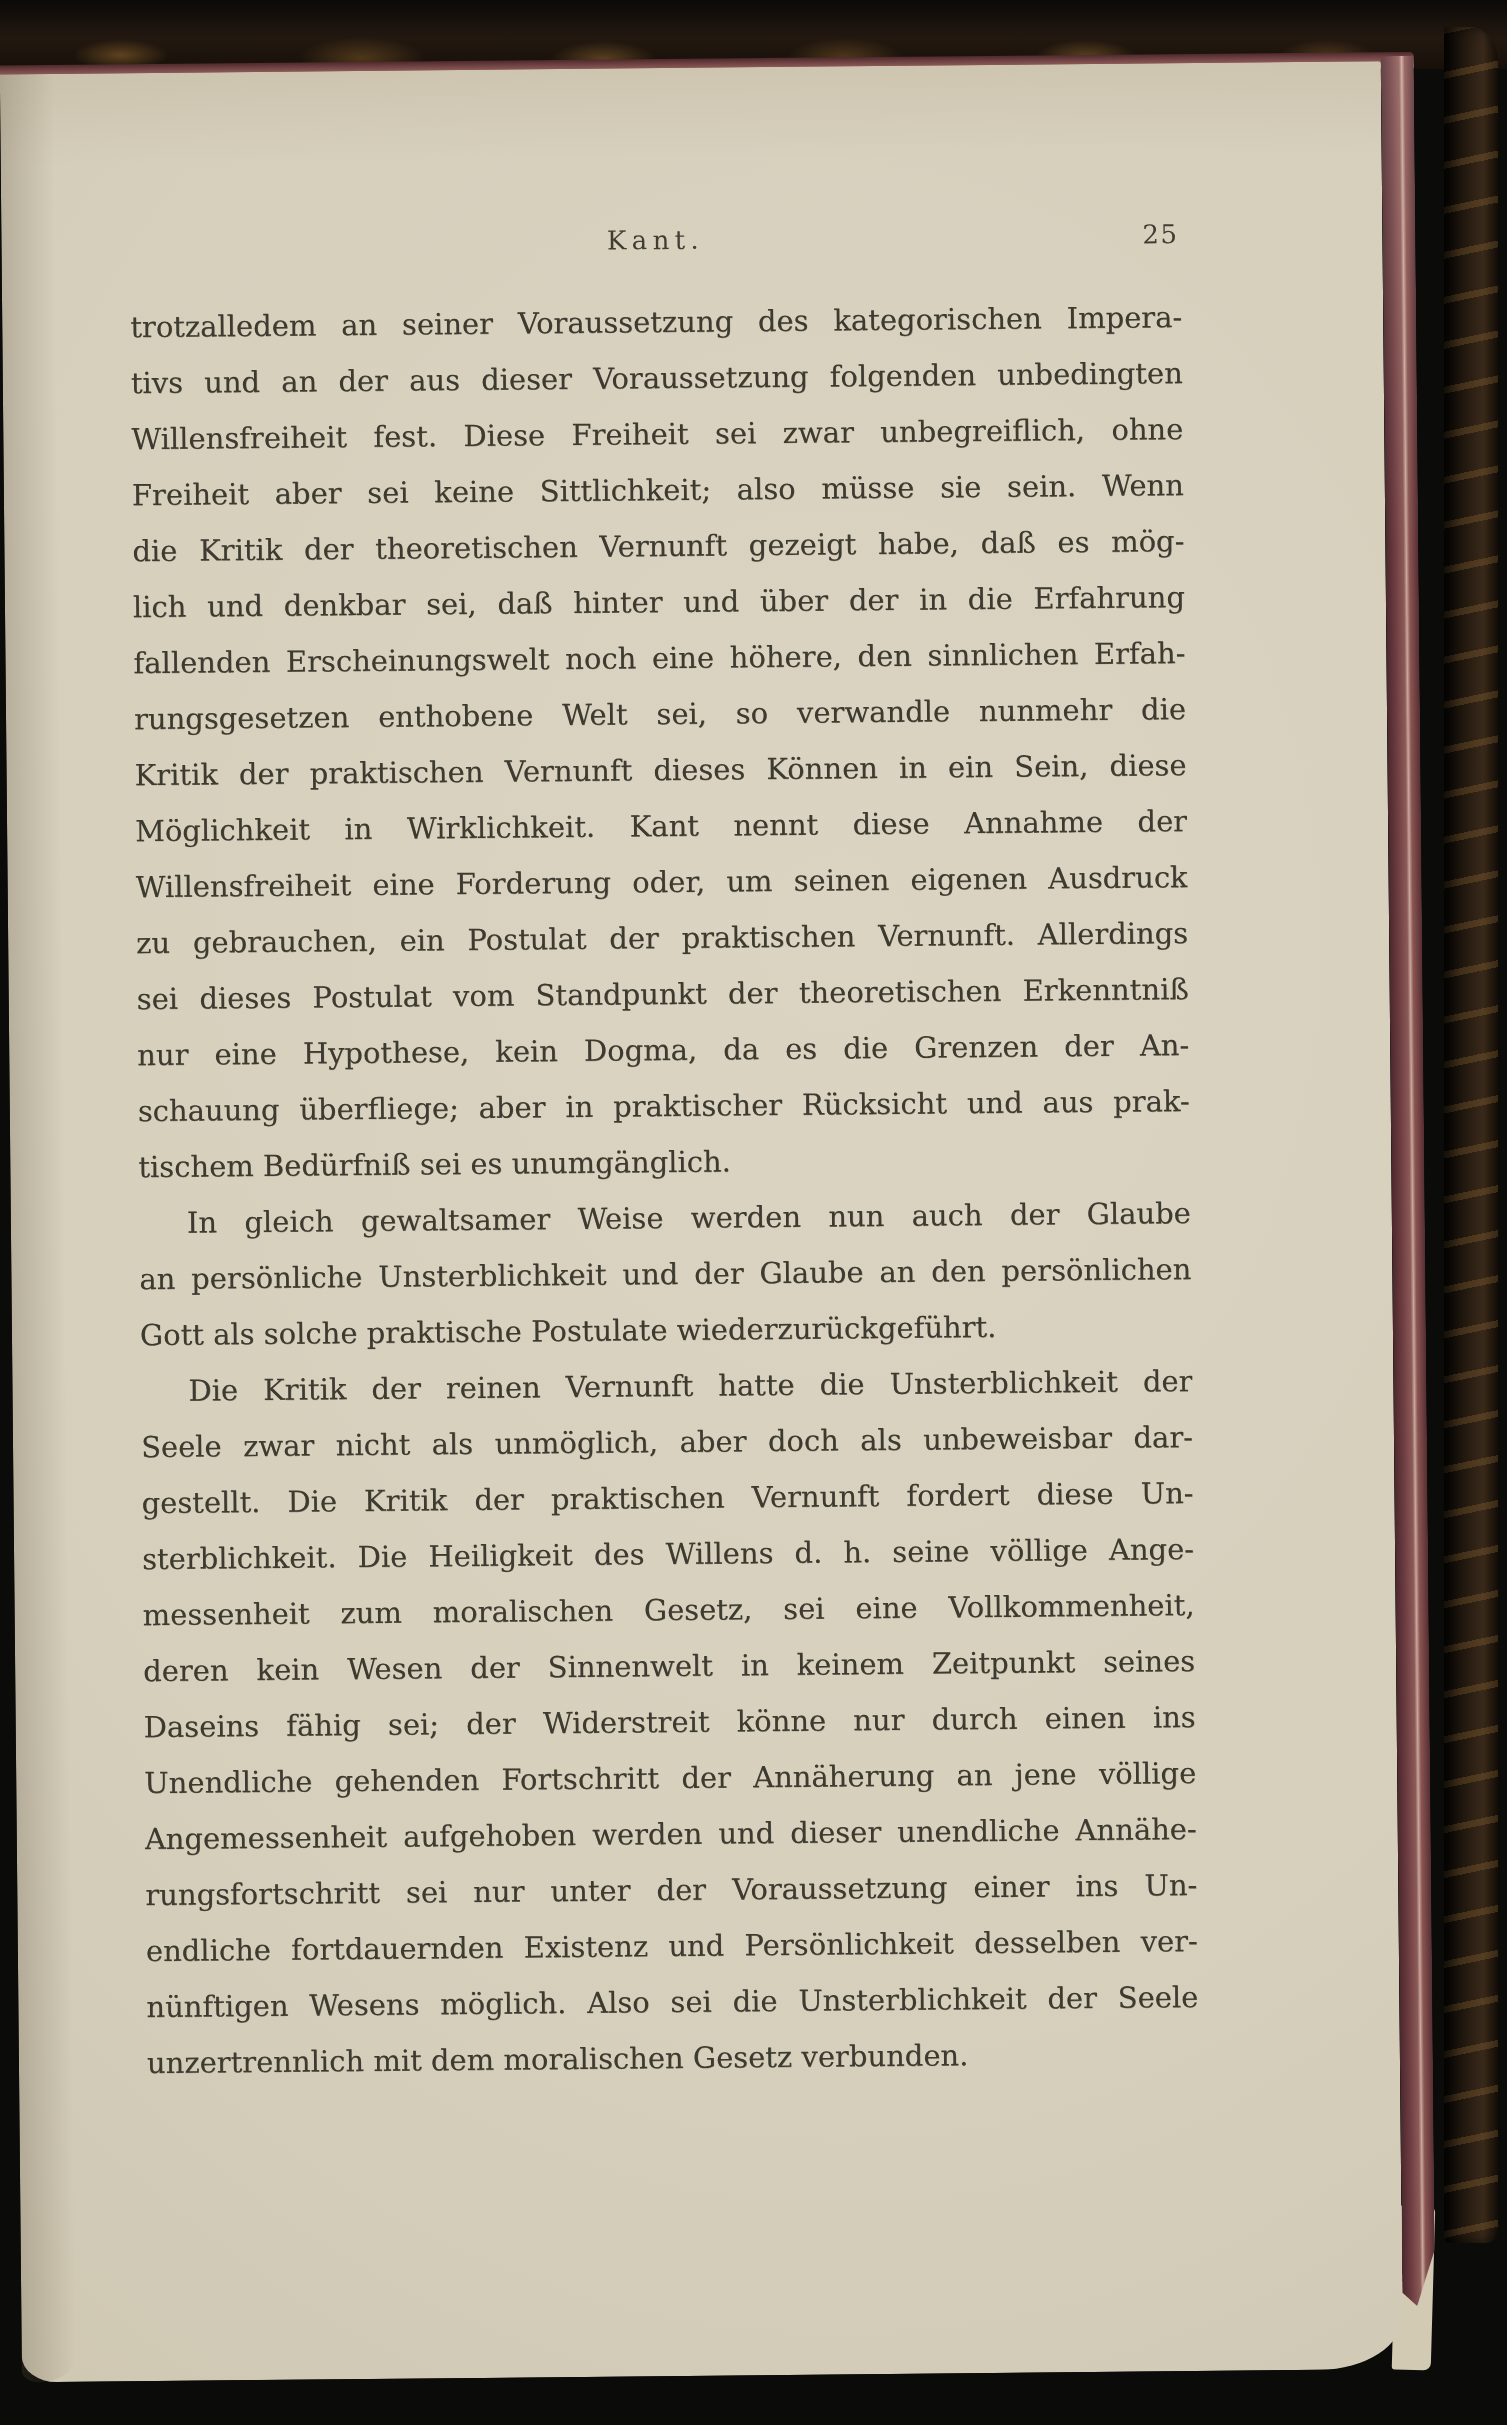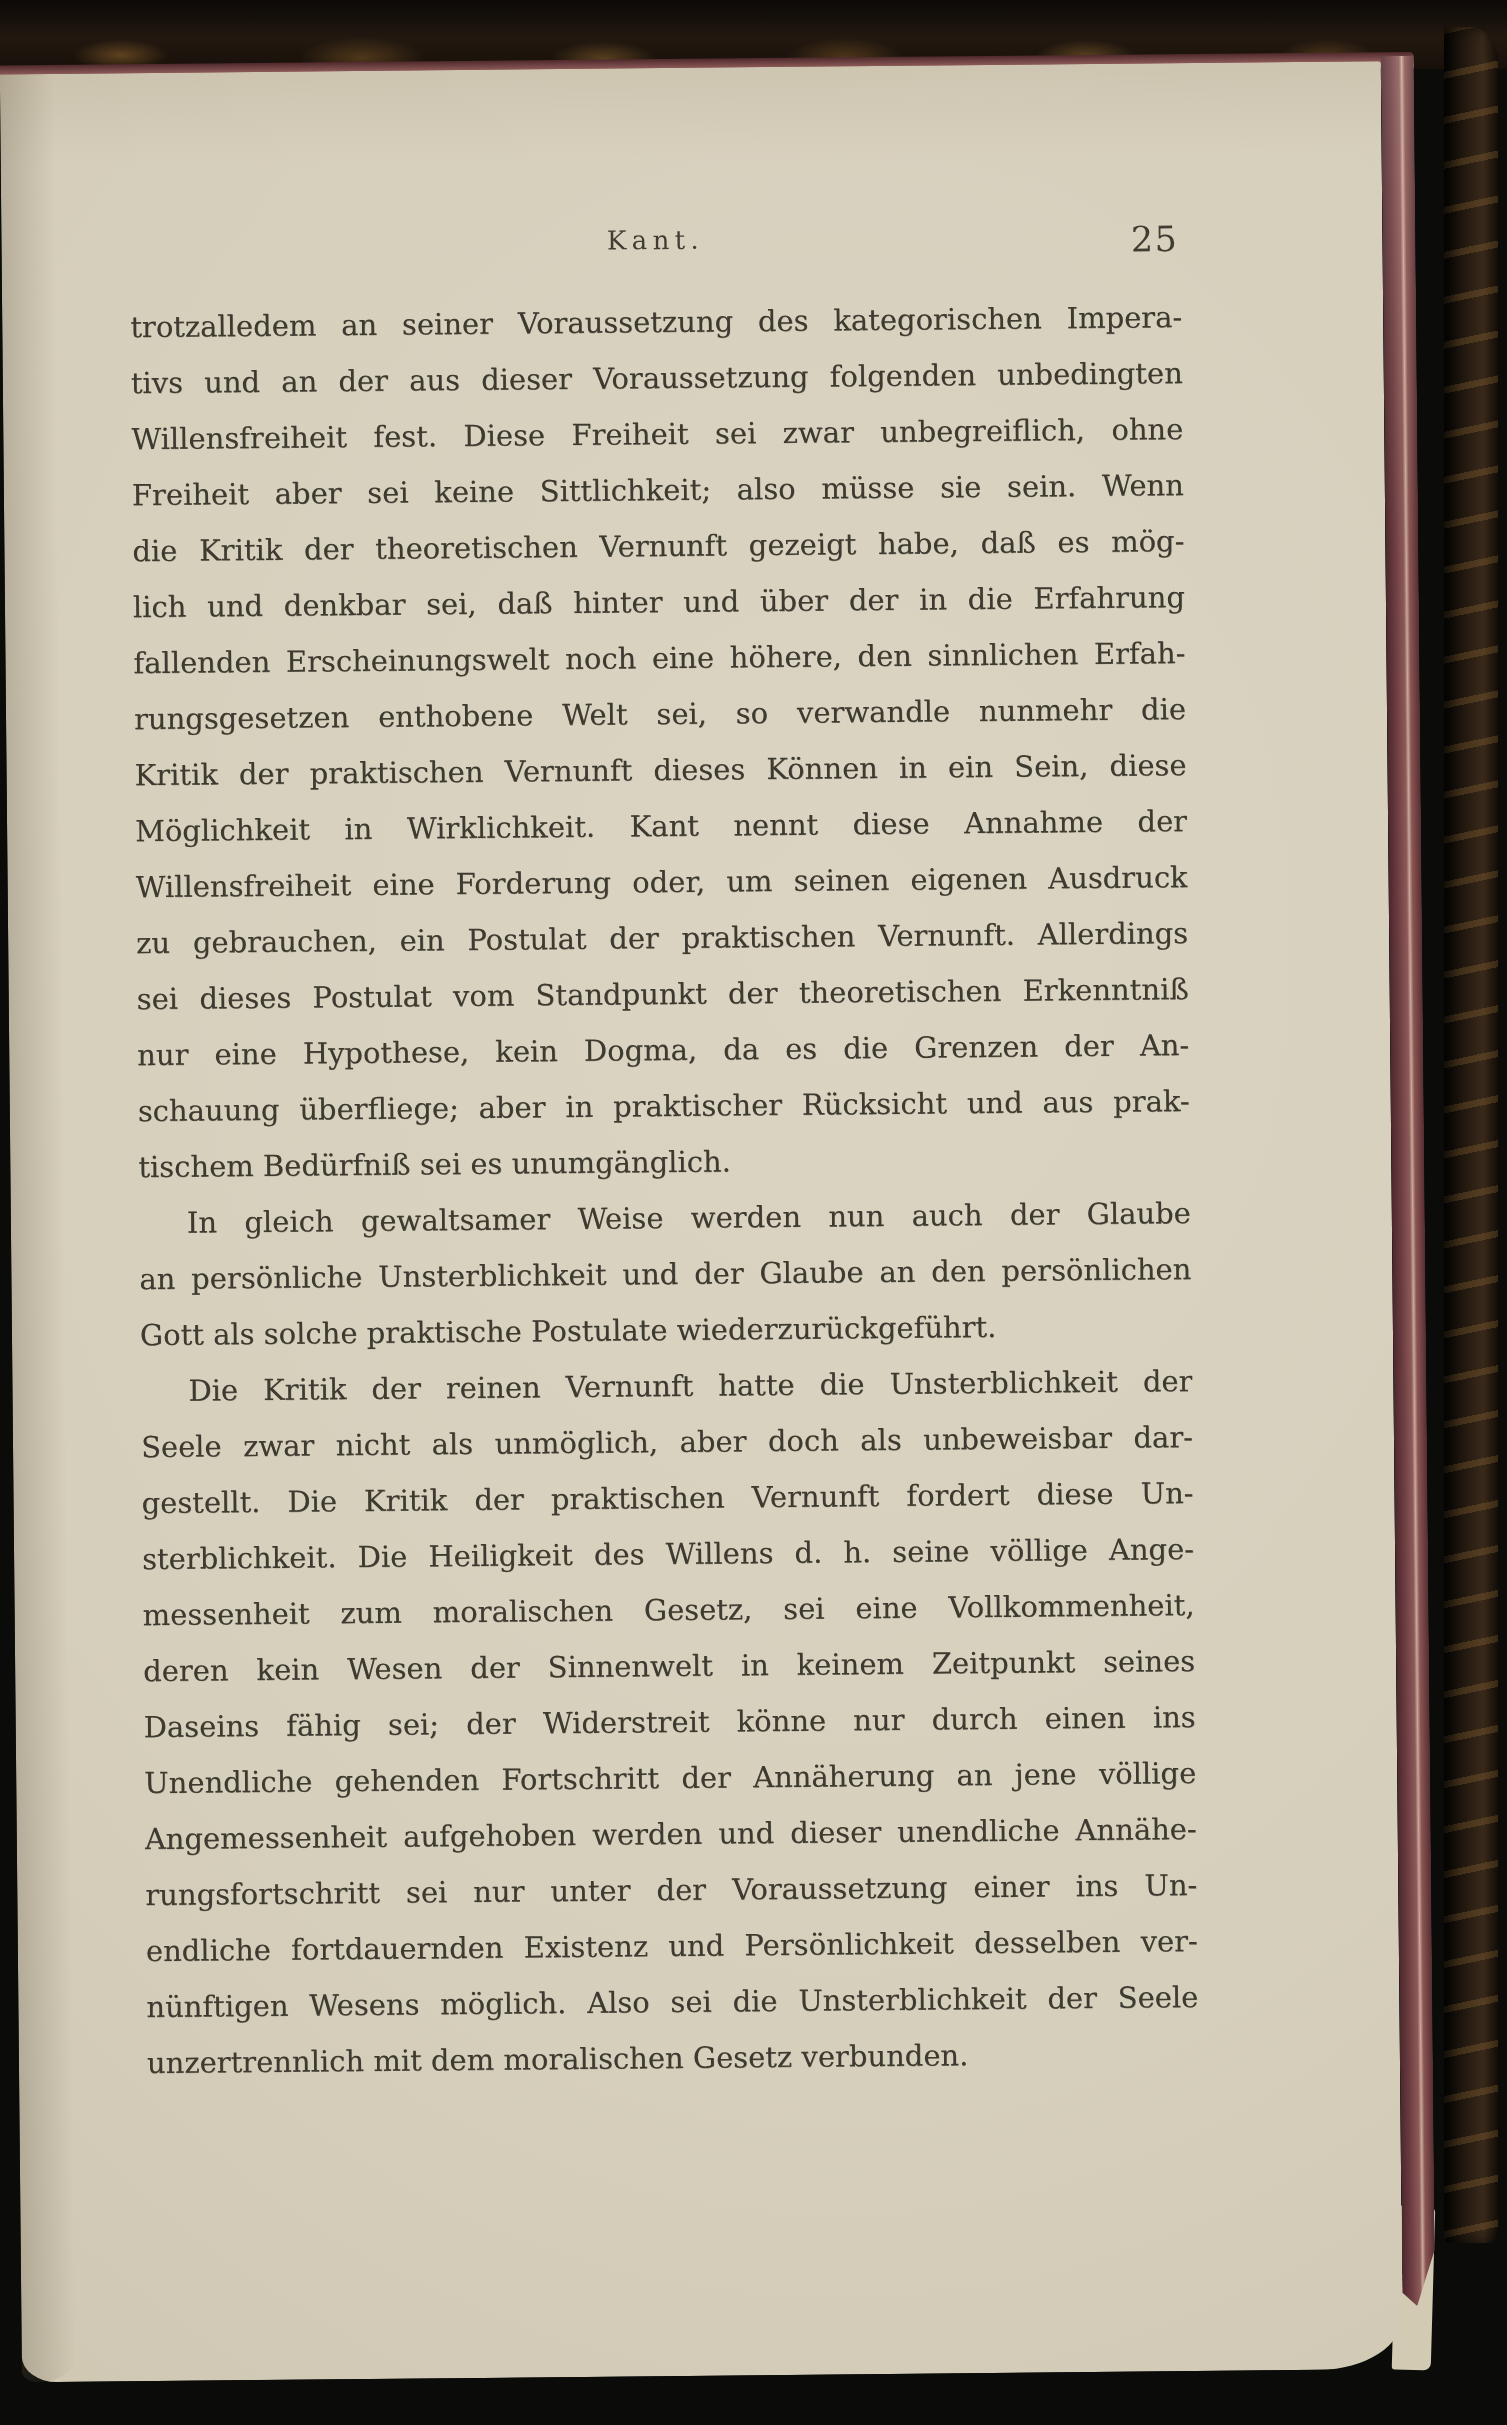--- a/index.html
+++ b/index.html
@@ -109,21 +109,21 @@
     position: absolute;
     left: 0; right: 0;
     text-align: center;
     font-size: 26px;
     letter-spacing: 5.3px;
     font-weight: 500;
   }
   .page-number {
     position: absolute;
     right: 3px; top: -1.5px;
-    font-size: 35px;
+    font-size: 26px;
     letter-spacing: 1.5px;
   }
 
   
   .text-block {
     position: absolute;
     left: 128px; top: 226px;
     width: 1052px;
     color: #3d3a30;
     font-size: 29px;

